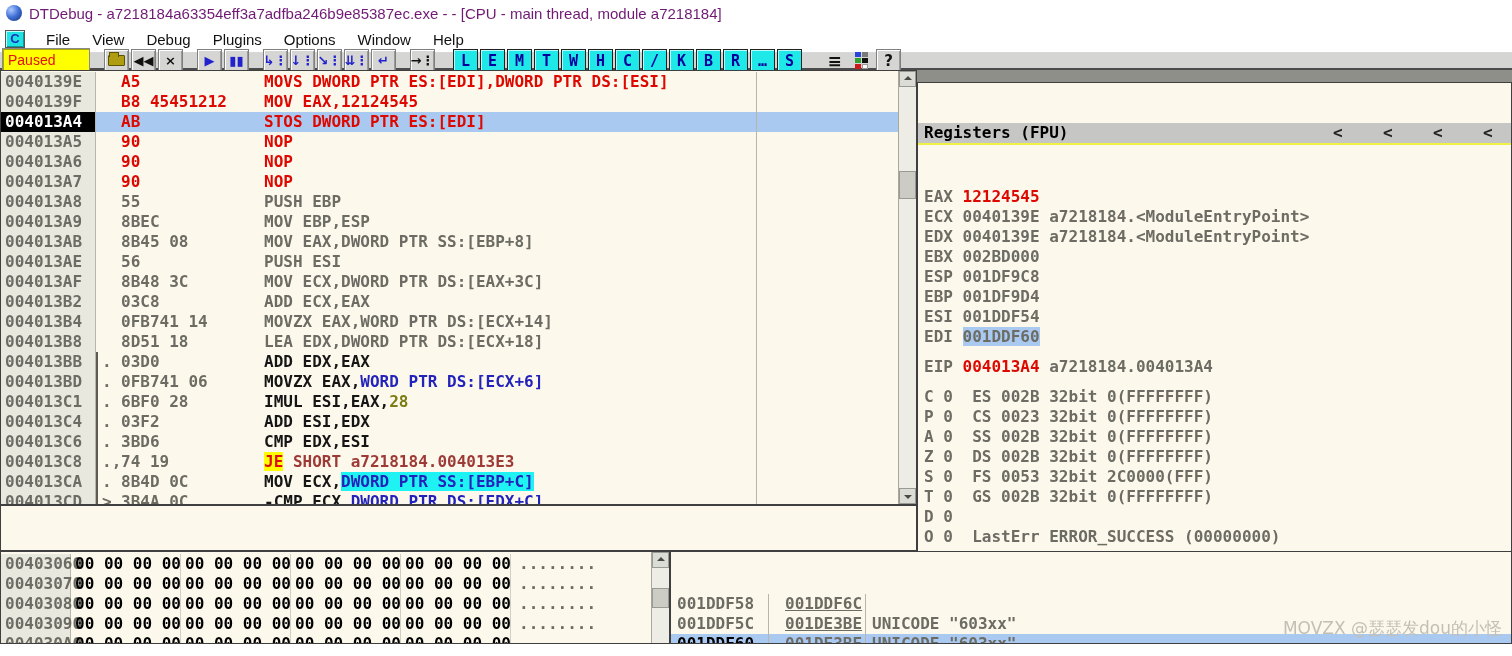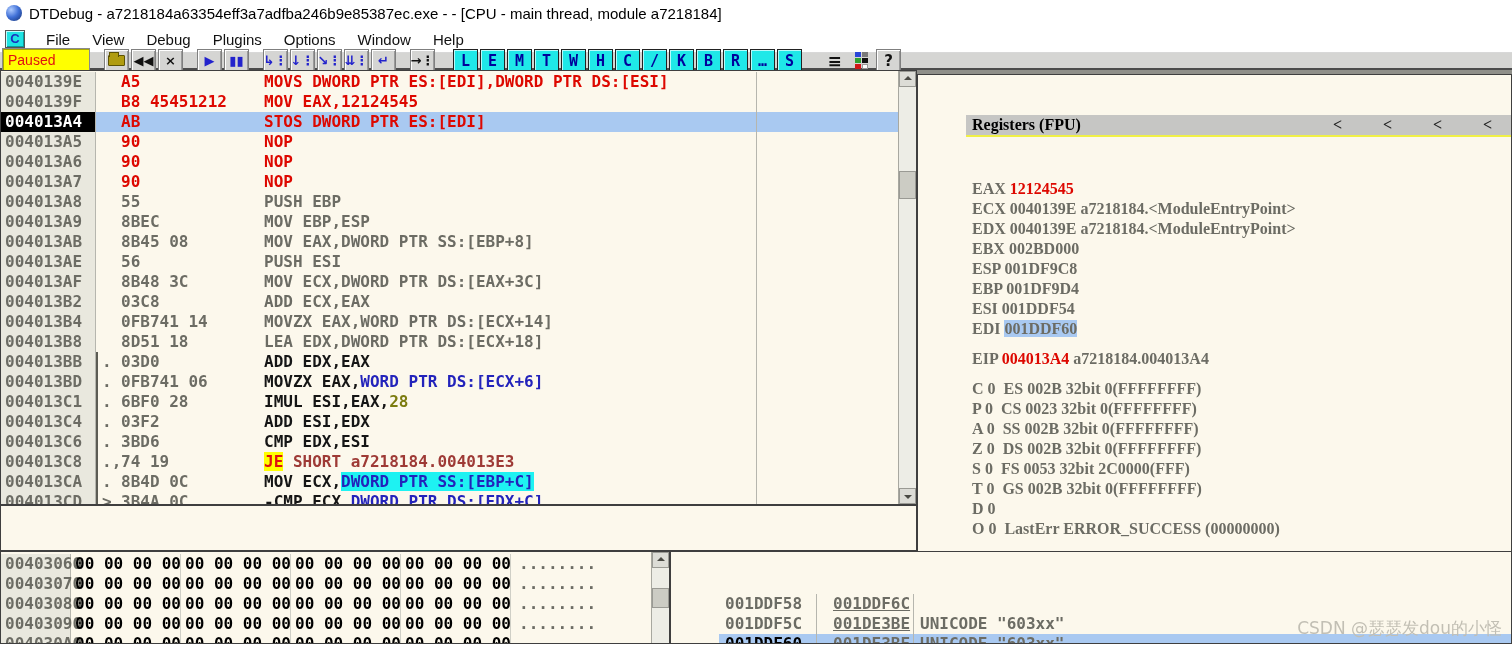--- a/index.html
+++ b/index.html
@@ -4,21 +4,21 @@
 <style>
   * { margin:0; padding:0; box-sizing:border-box; }
   html,body { width:1512px; height:656px; overflow:hidden; background:#fff;
               font-family:"Liberation Sans", sans-serif; }
 
   
   #titlebar { height:26px; background:#ffffff; display:flex; align-items:center; padding-left:6px; }
   .app-icon { width:16px; height:16px; border-radius:50%;
               background:radial-gradient(circle at 32% 30%, #aecbff 0%, #3f6fd6 48%, #14306f 100%);
               margin-right:7px; flex:0 0 auto; }
-  #title-text { font-size:15px; color:#000000; white-space:nowrap; }
+  #title-text { font-size:15px; color:#701a75; white-space:nowrap; }
 
   
   #menubar { height:27px; background:#ffffff; display:flex; align-items:center; padding-left:5px;
              border-bottom:1px solid #d8d8d8; }
   .c-box { width:20px; height:18px; background:#1fe3e3; border:1px solid #555;
            color:#1c2fbf; font-weight:bold; font-size:13px; text-align:center; line-height:16px;
            margin-right:10px; box-shadow:inset 1px 1px 0 #bffcfc, inset -1px -1px 0 #0a9b9b; }
   .menu-item { font-size:15px; color:#111; padding:3px 11px; }
 
   
@@ -39,24 +39,24 @@
                font-size:15px; border:1px solid #222; box-shadow:inset 1px 1px 0 #b5fbfb; }
   .icon-folder { position:relative; width:17px; height:11px; background:#b09c10;
                  border:1px solid #5d5304; border-radius:1px; }
   .icon-folder::before { content:""; position:absolute; top:-4px; left:0; width:8px; height:4px;
                  background:#b09c10; border:1px solid #5d5304; border-bottom:none; }
   .grid-icon { display:grid; grid-template-columns:6px 6px; grid-auto-rows:5px; gap:1px; }
   .grid-icon i { display:block; }
 
   
   #main { position:relative; height:574px; background:#8f8f89; }
-  .pane { position:absolute; background:#fcf8ec; border:1px solid #3f3f3f; overflow:hidden;padding-left:48px; }
+  .pane { position:absolute; background:#fcf8ec; border:1px solid #3f3f3f; overflow:hidden; }
   #disasm-pane    { left:0;     top:0;     width:917px; height:435px; }
   #info-pane      { left:0;     top:435px; width:917px; height:46px; padding:3px 0 0 4px; }
-  #registers-pane { left:917px; top:4px;     width:595px; height:479px;font-family:Liberation Serif, serif; }
+  #registers-pane { left:917px; top:12px;     width:595px; height:479px; }
   #dump-pane      { left:0;     top:481px; width:670px; height:93px; }
   #stack-pane     { left:670px; top:481px; width:842px; height:93px; }
 
   .mono, .pane { font-family:"DejaVu Sans Mono", monospace; font-size:16px; font-weight:700;
                  line-height:20px; white-space:pre; }
 
   
   .c-gray   { color:#6c6c64; }
   .c-red    { color:#dd0800; }
   .c-black  { color:#151515; }
@@ -218,14 +218,14 @@
     <div class="vscroll">
       <div class="sb-btn sb-up"></div>
       <div class="sb-thumb" style="top:36px; height:20px;"></div>
     </div>
   </div>
 
   <div id="stack-pane" class="pane">
     <div id="stack-rows"><div class="stk-row"><div class="st-addr">001DDF58</div><div class="st-val">001DDF6C</div><div class="st-com"></div></div><div class="stk-row"><div class="st-addr">001DDF5C</div><div class="st-val">001DE3BE</div><div class="st-com">UNICODE "603xx"</div></div><div class="stk-row selected"><div class="st-addr">001DDF60</div><div class="st-val">001DE3BE</div><div class="st-com">UNICODE "603xx"</div></div></div>
   </div>
 
-  <div id="watermark">CSDN @瑟瑟发dou的小怪</div>
+  <div id="watermark">MOVZX @瑟瑟发dou的小怪</div>
 </div>
 
 </body></html>

